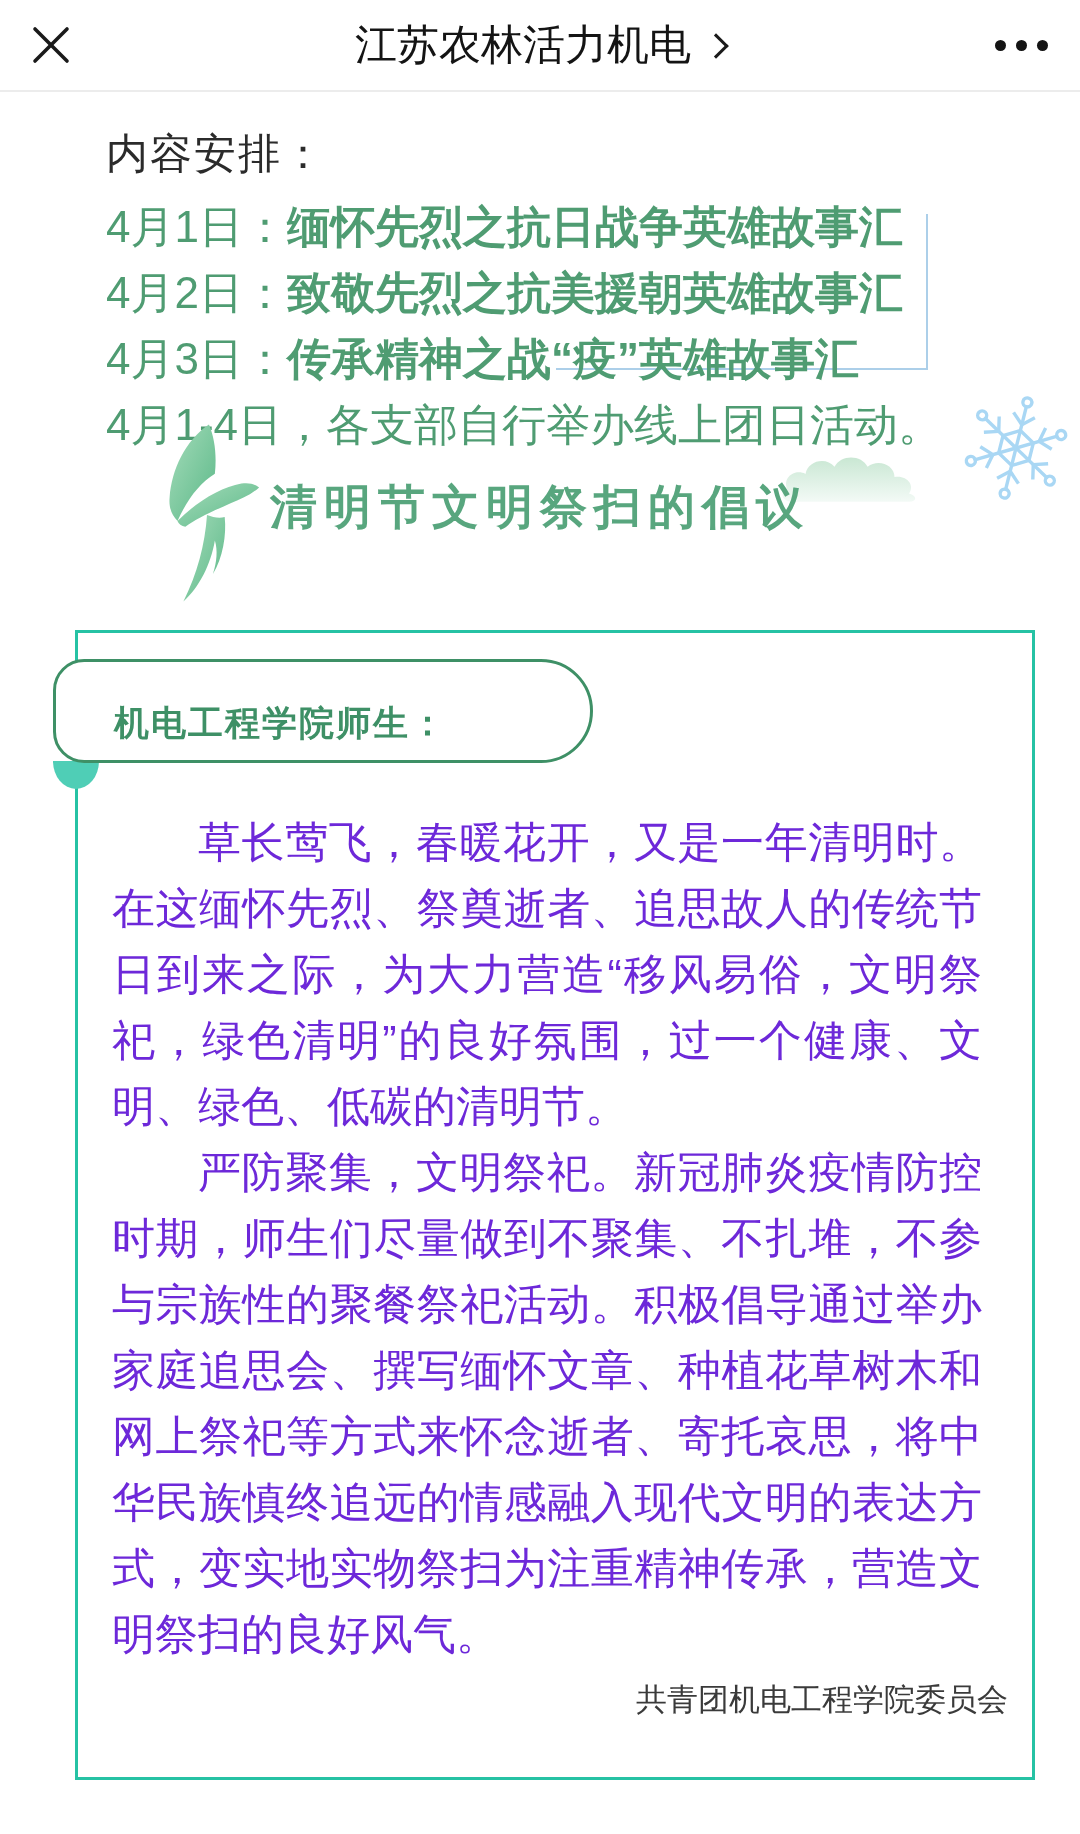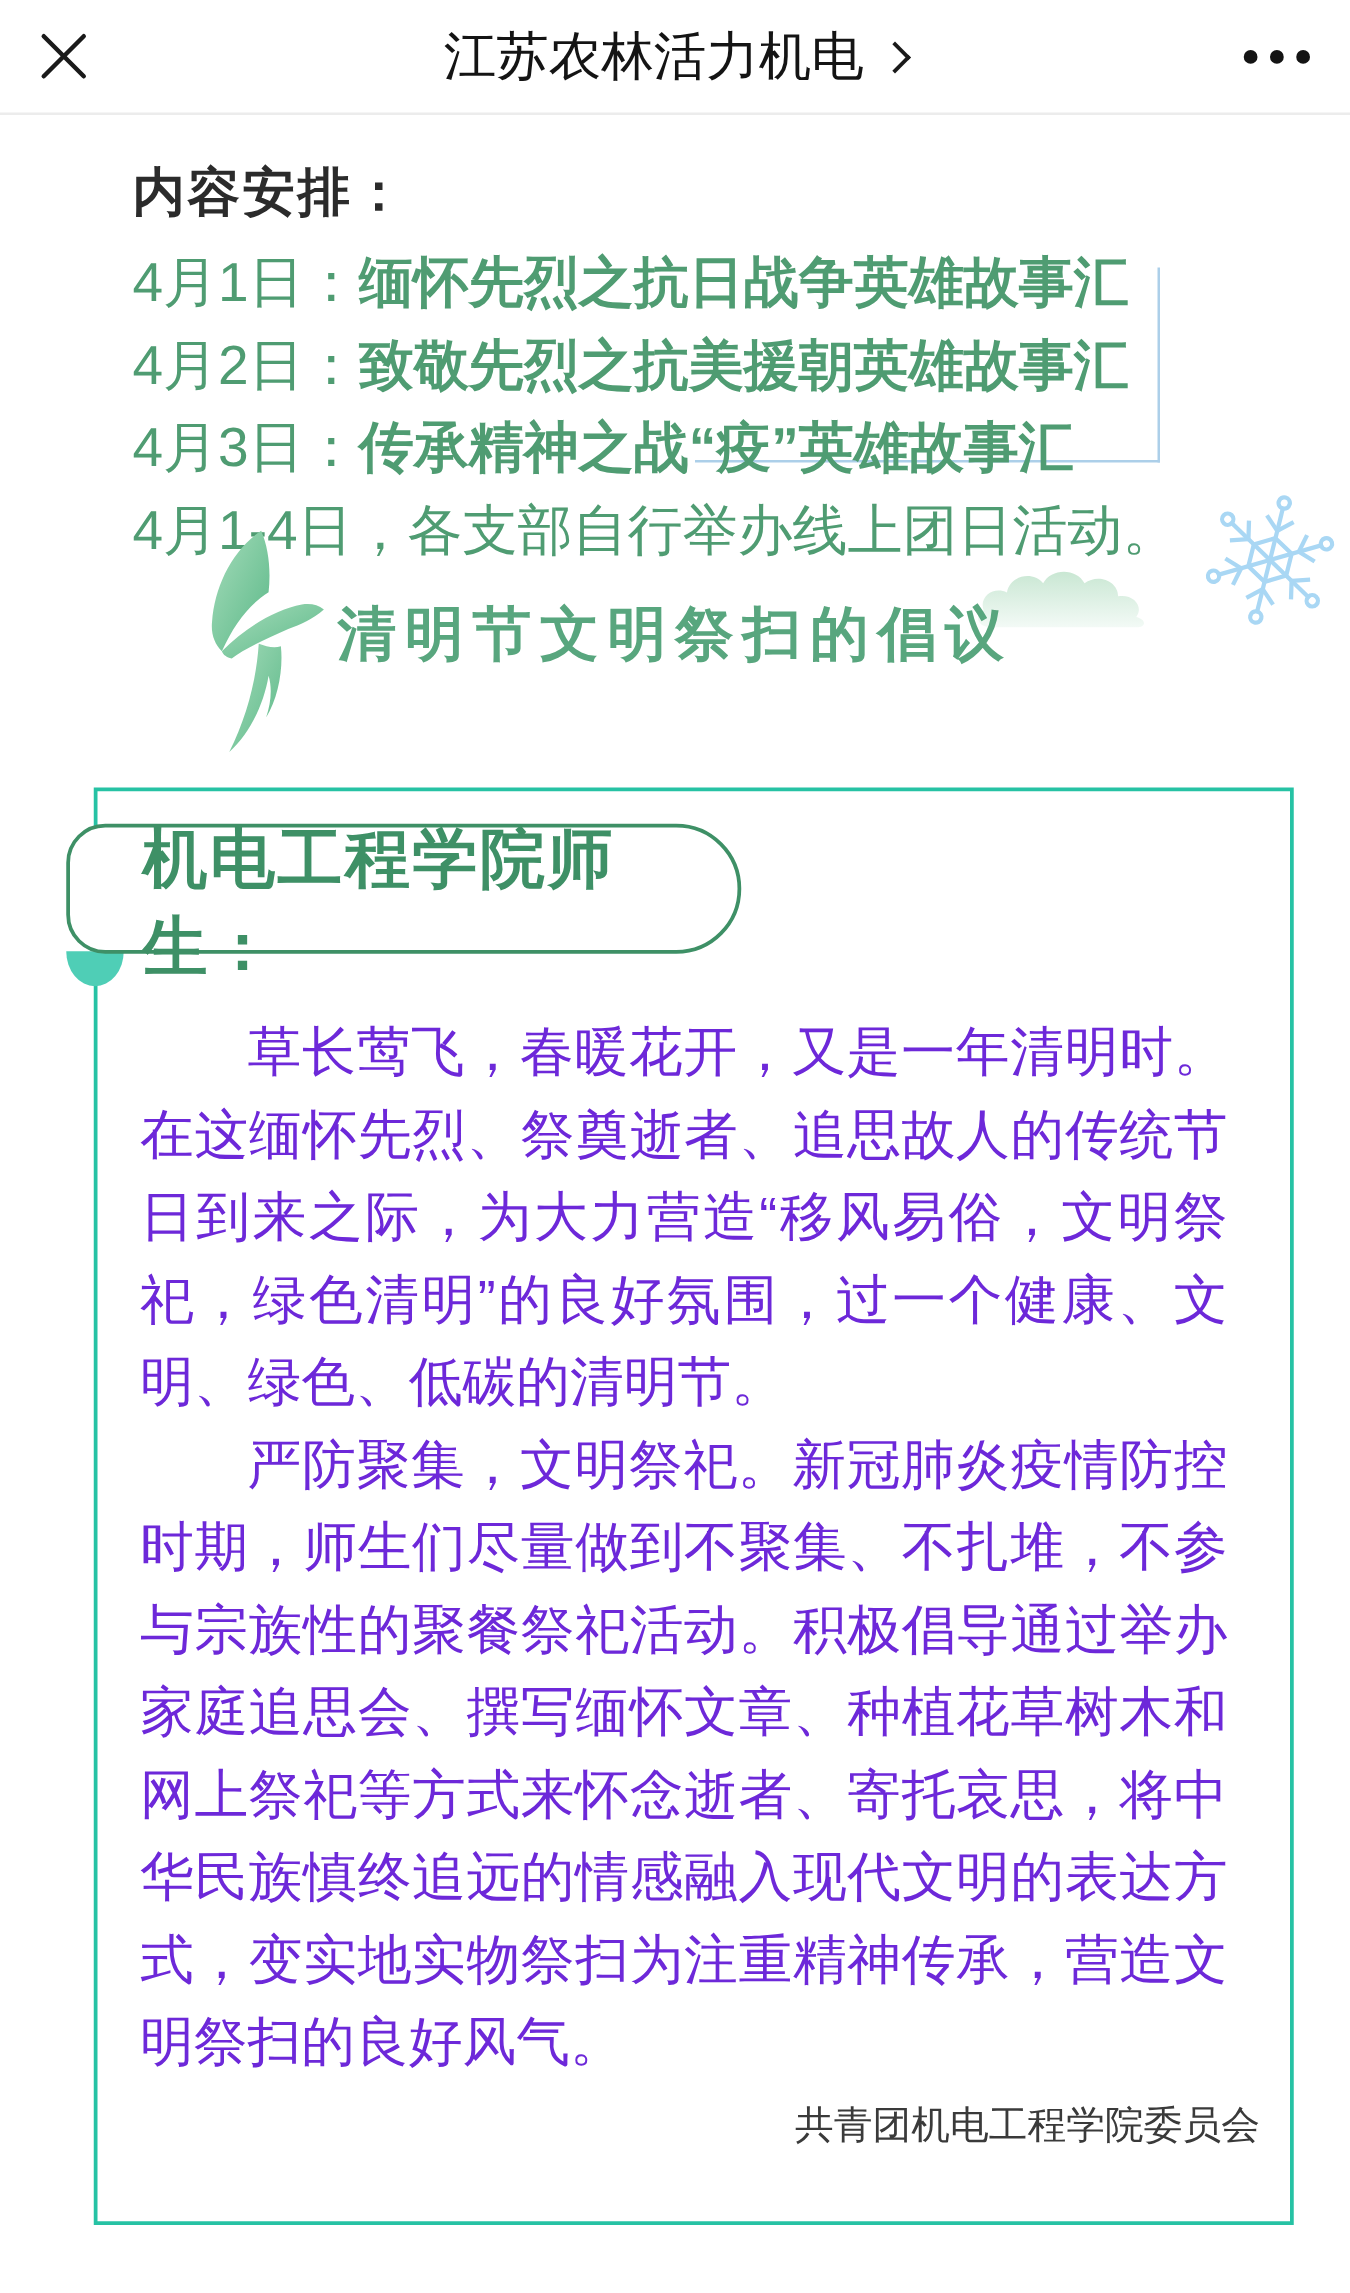--- a/index.html
+++ b/index.html
@@ -13,39 +13,39 @@
     height:90px;border-bottom:2px solid #ececec;background:#fff;
     display:flex;align-items:center;justify-content:center;position:relative;z-index:5;
   }
   .close-btn{position:absolute;left:28px;top:22px;width:46px;height:46px;background:none;border:none;padding:0;cursor:pointer;}
   .title-wrap{display:flex;align-items:center;font-size:42px;color:#141414;cursor:pointer;}
   .chevron{display:inline-block;width:15px;height:15px;border-top:3px solid #1a1a1a;border-right:3px solid #1a1a1a;transform:rotate(45deg);margin-left:16px;margin-top:2px;}
   .more-btn{position:absolute;right:32px;top:40px;display:flex;gap:10px;background:none;border:none;padding:0;cursor:pointer;}
   .dot{width:11px;height:11px;border-radius:50%;background:#141414;}
   
   .article{padding:34px 45px 0 106px;position:relative;}
-  .heading{font-size:42px;font-weight:700;color:#2b2b2b;letter-spacing:2px;}
+  .heading{font-size:42px;font-weight:400;color:#2b2b2b;letter-spacing:2px;}
   .rows{margin-top:12px;}
   .row{font-size:44px;line-height:66px;color:#4f9c72;white-space:nowrap;}
   .row .txt{font-weight:700;}
   .proposal-title{
     text-align:center;margin:22px 0 0 -61px;font-size:47px;font-weight:700;
     color:#58a67e;letter-spacing:7px;line-height:54px;position:relative;z-index:1;
   }
   
   .letter-box{
     position:relative;margin:96px 0 0 -31px;border:3px solid #26c2a4;
     height:1150px;box-sizing:border-box;padding:176px 50px 0 34px;background:#fff;
   }
   .pill{
     position:absolute;top:26px;left:-25px;width:540px;height:104px;background:#fff;
     border:3px solid #3e9066;border-radius:36px 60px 60px 36px;
     display:flex;align-items:center;padding-left:58px;box-sizing:border-box;z-index:2;
   }
-  .pill span{font-size:52px;font-weight:700;color:#3e9066;letter-spacing:2px;margin-top:24px;}
+  .pill span{font-size:35px;font-weight:700;color:#3e9066;letter-spacing:2px;margin-top:24px;}
   .pill-fold{
     position:absolute;top:128px;left:-25px;width:46px;height:28px;background:#4fceb6;
     border-radius:0 0 46px 46px / 0 0 56px 56px;z-index:1;
   }
   .para{font-size:43px;line-height:66px;color:#6d28d9;text-align:justify;text-indent:2em;margin:0;}
   .signature{font-size:31px;line-height:66px;color:#3a3a3a;text-align:right;margin-right:-26px;}
   
   .line-v{position:absolute;left:926px;top:214px;width:2px;height:156px;background:#accfe9;}
   .line-h{position:absolute;left:556px;top:368px;width:372px;height:2px;background:#accfe9;}
   .bird{position:absolute;left:148px;top:424px;width:118px;height:188px;z-index:1;}

